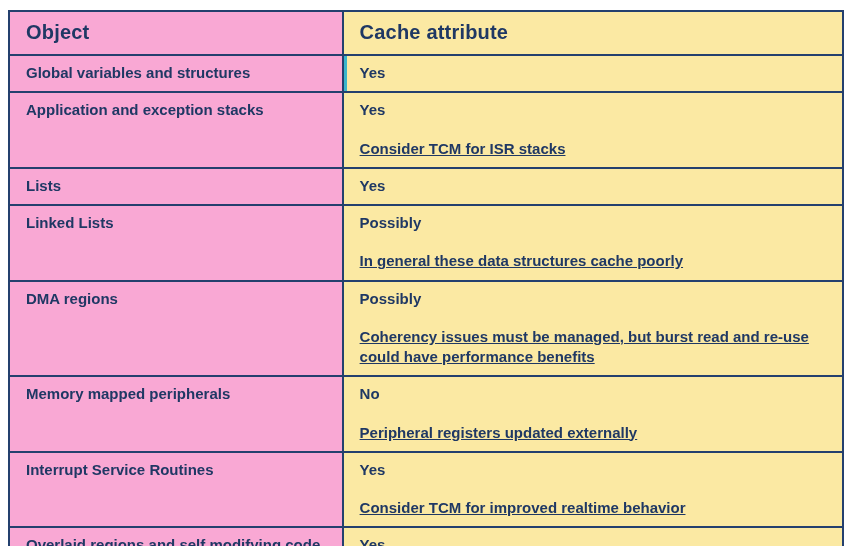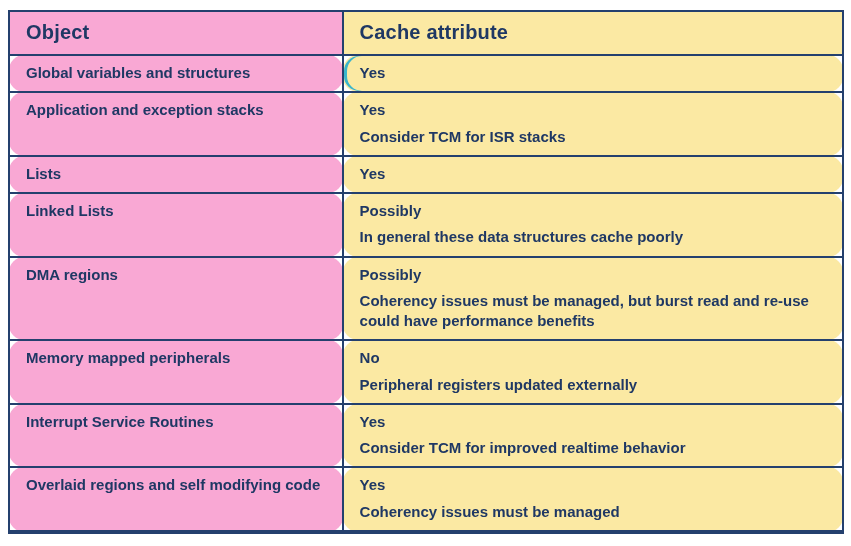--- a/index.html
+++ b/index.html
@@ -42,32 +42,32 @@
   }
   .cache-table th{
     font-size:20px;
     padding:9px 12px 10px 16px;
     letter-spacing:0.2px;
   }
   .cache-table td{
     font-size:15px;
     line-height:1.35;
     padding:7px 12px 8px 16px;
-    border-radius:15px;
   }
   .cache-table th.attr-col,
   .cache-table td.attribute-cell{
     background:var(--yellow);
   }
   .cache-table th.object-col,
   .cache-table td.object-cell{
     background:#f9a8d4;
   }
   .attribute-cell .note{
-    margin-top:6px;
+    margin-top:18px;
+    text-decoration:underline;
   }
   td.accent-left{
     box-shadow:inset 3px 0 0 var(--teal);
   }
   tr.row-single td{height:37px;}
   tr.row-double td{height:56px;}
 </style>
 </head>
 <body>
 

